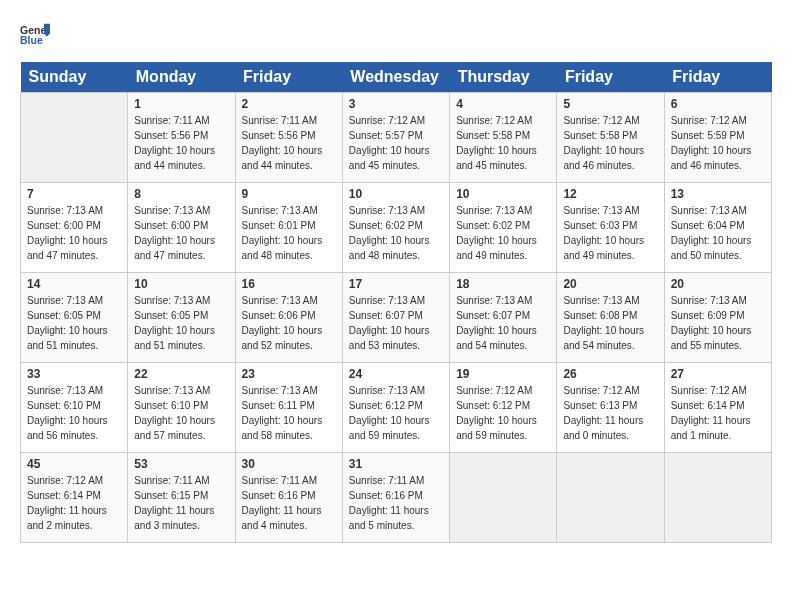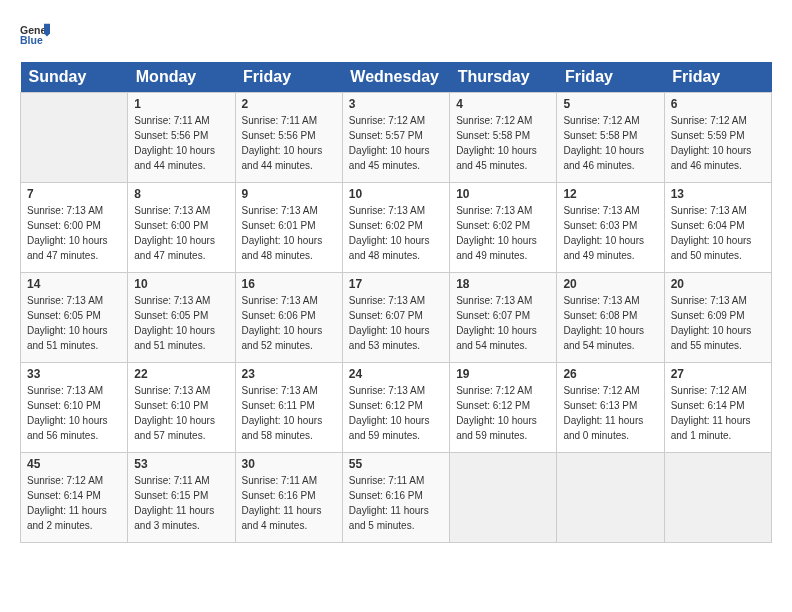--- a/index.html
+++ b/index.html
@@ -142,19 +142,19 @@
         <td><span class="day-number">23</span><span class="day-info">Sunrise: 7:13 AM<br>Sunset: 6:11 PM<br>Daylight: 10 hours and 58 minutes.</span></td>
         <td><span class="day-number">24</span><span class="day-info">Sunrise: 7:13 AM<br>Sunset: 6:12 PM<br>Daylight: 10 hours and 59 minutes.</span></td>
         <td><span class="day-number">19</span><span class="day-info">Sunrise: 7:12 AM<br>Sunset: 6:12 PM<br>Daylight: 10 hours and 59 minutes.</span></td>
         <td><span class="day-number">26</span><span class="day-info">Sunrise: 7:12 AM<br>Sunset: 6:13 PM<br>Daylight: 11 hours and 0 minutes.</span></td>
         <td><span class="day-number">27</span><span class="day-info">Sunrise: 7:12 AM<br>Sunset: 6:14 PM<br>Daylight: 11 hours and 1 minute.</span></td>
       </tr>
       <tr>
         <td><span class="day-number">45</span><span class="day-info">Sunrise: 7:12 AM<br>Sunset: 6:14 PM<br>Daylight: 11 hours and 2 minutes.</span></td>
         <td><span class="day-number">53</span><span class="day-info">Sunrise: 7:11 AM<br>Sunset: 6:15 PM<br>Daylight: 11 hours and 3 minutes.</span></td>
         <td><span class="day-number">30</span><span class="day-info">Sunrise: 7:11 AM<br>Sunset: 6:16 PM<br>Daylight: 11 hours and 4 minutes.</span></td>
-        <td><span class="day-number">55</span><span class="day-info">Sunrise: 7:11 AM<br>Sunset: 6:16 PM<br>Daylight: 11 hours and 5 minutes.</span></td>
+        <td><span class="day-number">31</span><span class="day-info">Sunrise: 7:11 AM<br>Sunset: 6:16 PM<br>Daylight: 11 hours and 5 minutes.</span></td>
         <td class="empty-cell"></td>
         <td class="empty-cell"></td>
         <td class="empty-cell"></td>
       </tr>
     </tbody>
 </table>
 
 </body></html>

